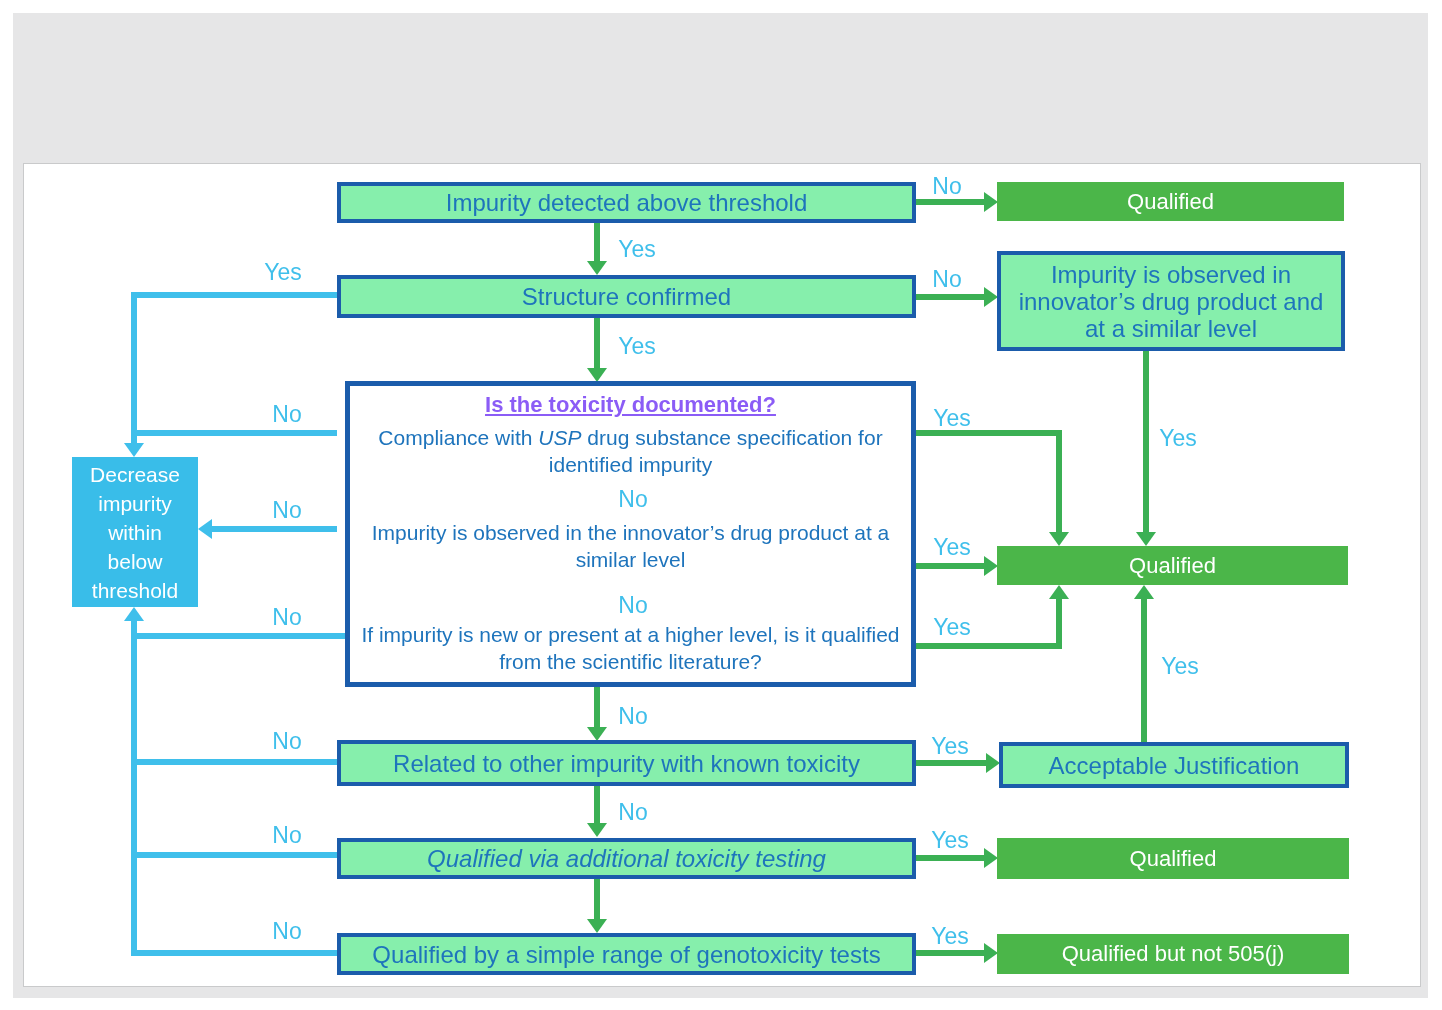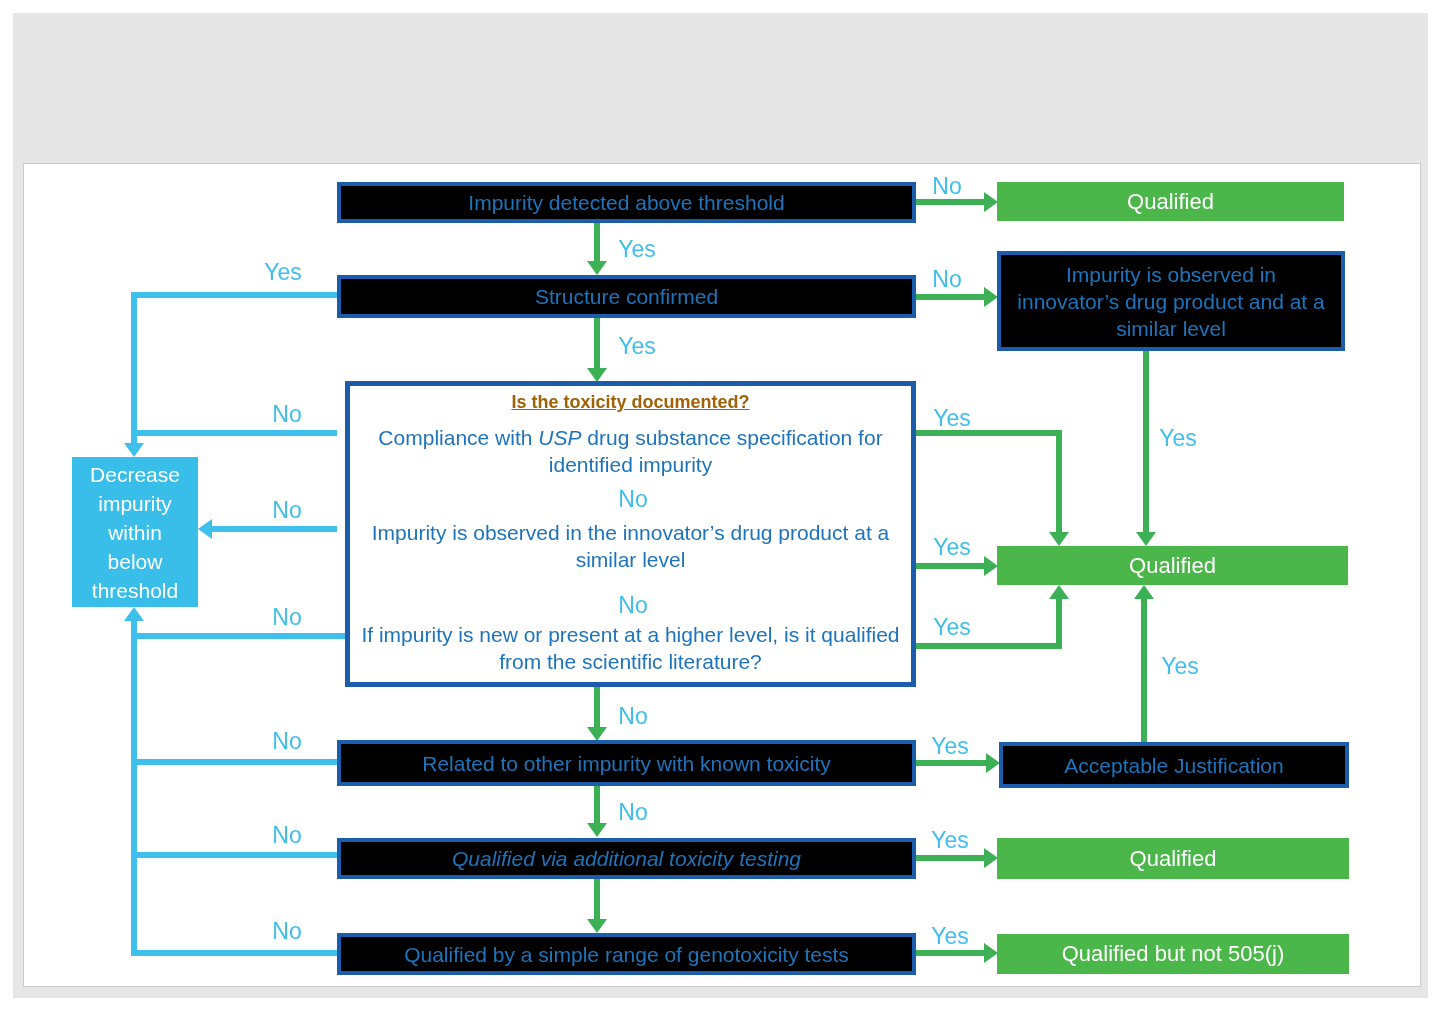--- a/index.html
+++ b/index.html
@@ -8,28 +8,28 @@
   .abs{position:absolute;}
   
   .panel{background:#e6e6e7;}
   .canvas{background:#ffffff;border:1px solid #c9cacb;box-sizing:border-box;}
   
   .title{font-size:26px;line-height:49px;color:#373737;}
   .t1{display:block;text-align:justify;text-align-last:justify;}
   .t2{display:block;}
   .fig-label{color:#1fade4;font-weight:bold;}
   
-  .node{background:#000000;border:4px solid #1b5cab;color:#1e74bc;display:flex;align-items:center;
-        justify-content:center;text-align:center;font-size:21px;line-height:27px;box-sizing:border-box;}
+  .node{background:#86efac;border:4px solid #1b5cab;color:#1e74bc;display:flex;align-items:center;
+        justify-content:center;text-align:center;font-size:24px;line-height:27px;box-sizing:border-box;}
   .bignode{background:#ffffff;border:5px solid #1b5cab;box-sizing:border-box;}
   .gnode{background:#4bb649;color:#ffffff;display:flex;align-items:center;justify-content:center;
          text-align:center;font-size:22px;box-sizing:border-box;}
   .cybox{background:#39bde9;color:#ffffff;display:flex;align-items:center;justify-content:center;
          text-align:center;font-size:21px;line-height:29px;box-sizing:border-box;}
-  .toxh{color:#a16207;font-weight:bold;font-size:18px;text-decoration:underline;text-align:center;}
+  .toxh{color:#8b5cf6;font-weight:bold;font-size:22px;text-decoration:underline;text-align:center;}
   .toxp{color:#1e74bc;font-size:21px;line-height:27px;text-align:center;}
   .toxp em{font-style:italic;}
   
   .cy{background:#3fbfeb;}
   .gn{background:#3bb054;}
   .hl{height:6px;}
   .vl{width:6px;}
   .vl8{width:8px;}
   .lbl{color:#3fbfeb;font-size:23px;width:64px;text-align:center;line-height:26px;}
   

